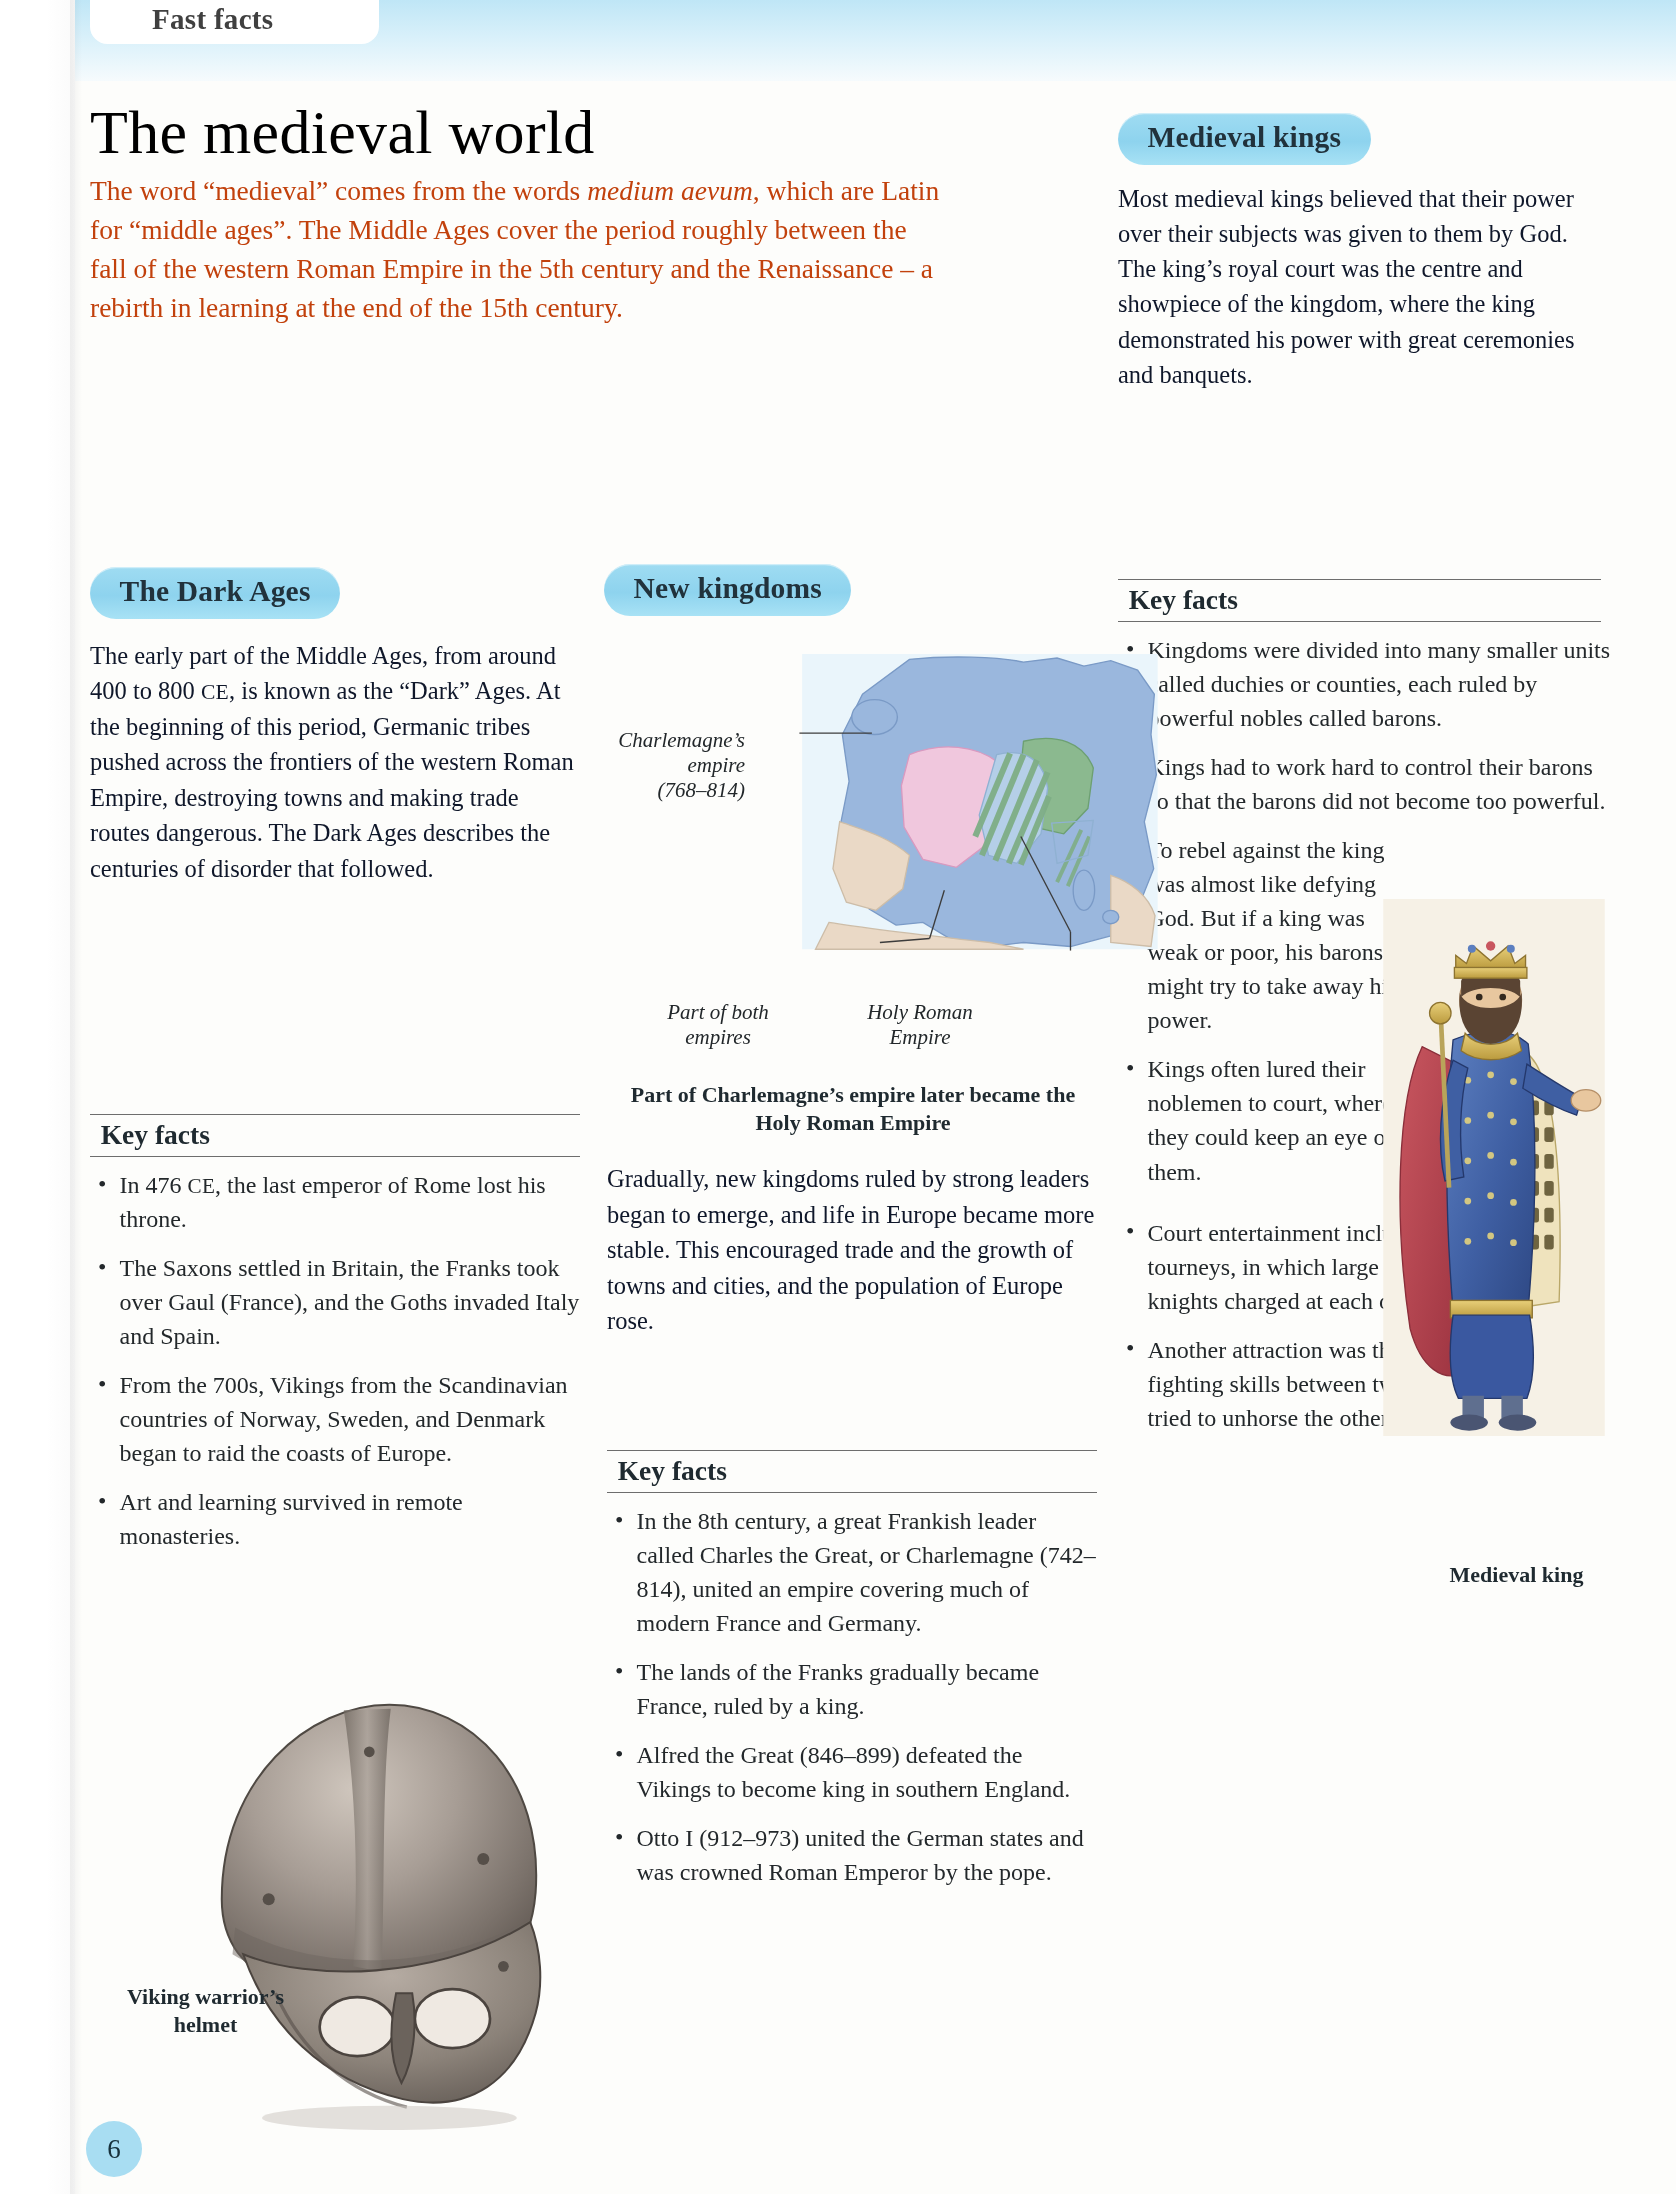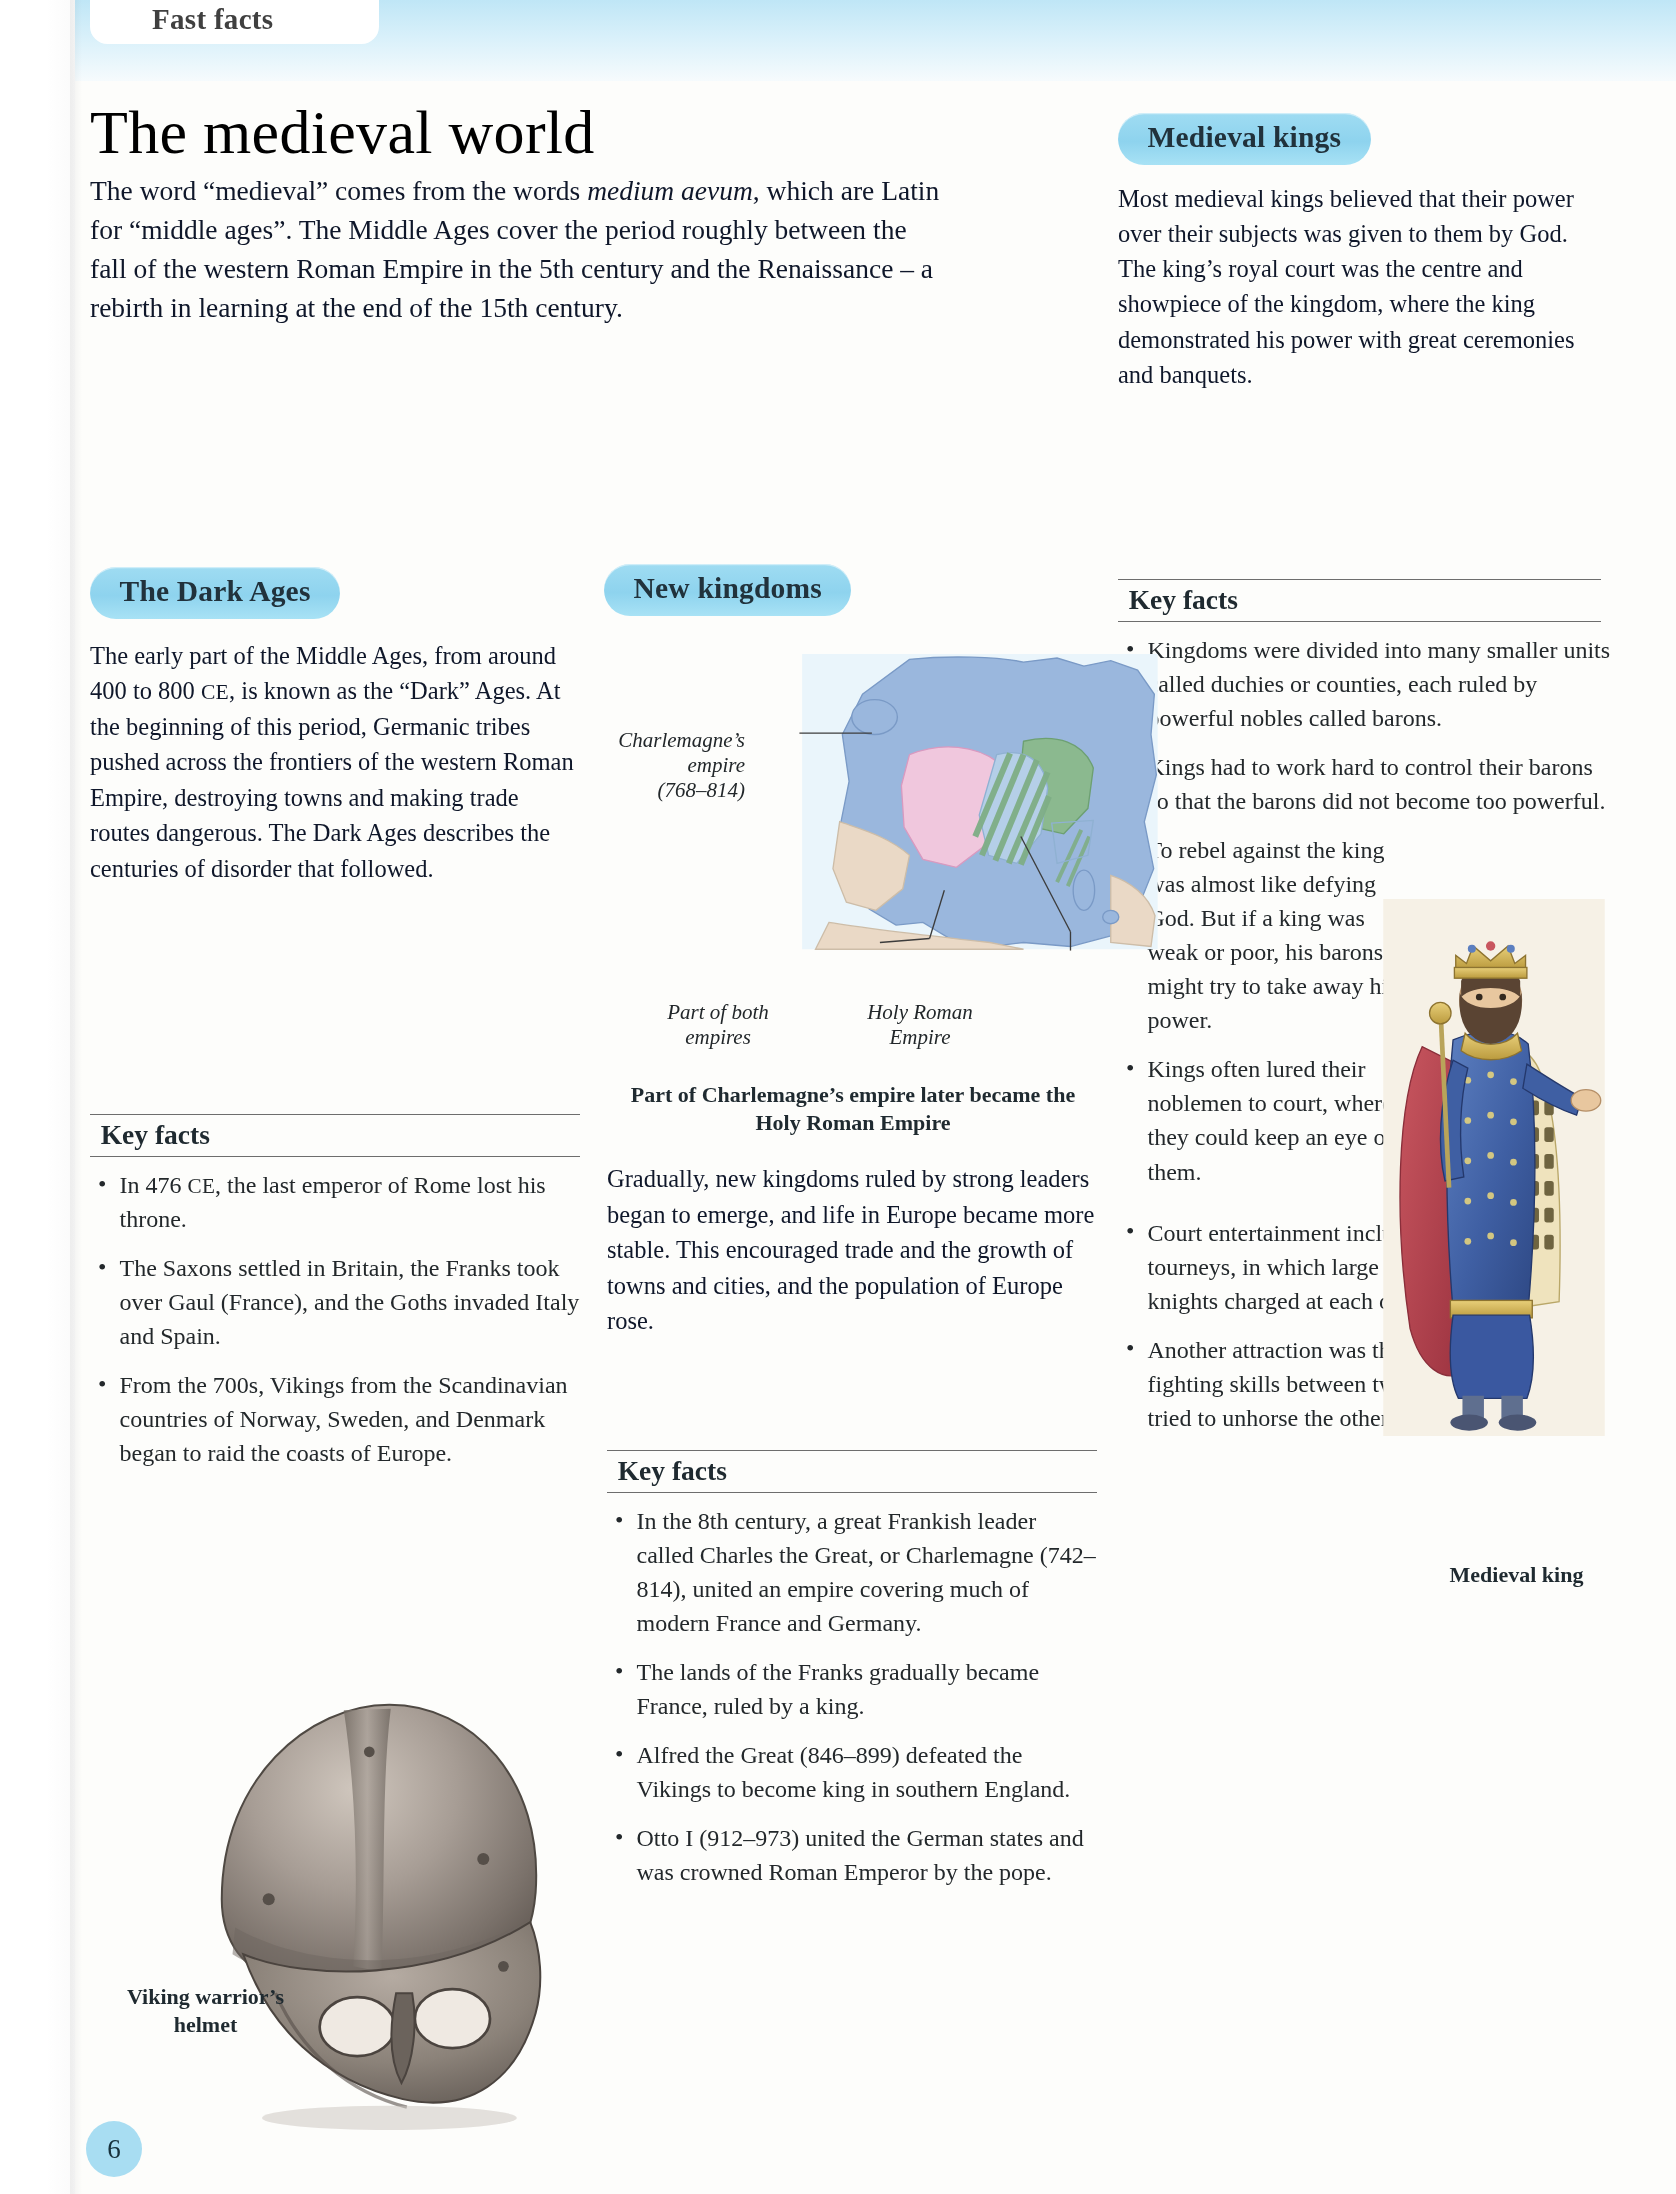--- a/index.html
+++ b/index.html
@@ -93,21 +93,21 @@
   }
   .body-text {
     font-family: "Liberation Serif", serif;
     font-size: 24px;
     line-height: 1.43;
     color: #0f172a;
   }
   .intro-text {
     font-size: 27.5px;
     line-height: 1.41;
-    color: #0f172a;
+    color: #c2410c;
   }
   .intro-text i { font-style: italic; }
 
   .keyfacts-head {
     font-family: "Liberation Serif", serif;
     font-weight: bold;
     font-size: 27.5px;
     color: #1f2a30;
     border-top: 1.3px solid #6d6d6d;
     border-bottom: 1.3px solid #6d6d6d;
@@ -238,20 +238,21 @@
   <div class="banner">The Dark Ages</div>
   <div class="body-text" style="margin-top:19px; width:490px; font-size:24.5px; line-height:1.45;">The early part of the Middle Ages, from around 400 to 800 <span class="sc">CE</span>, is known as the “Dark” Ages. At the beginning of this period, Germanic tribes pushed across the frontiers of the western Roman Empire, destroying towns and making trade routes dangerous. The Dark Ages describes the centuries of disorder that followed.</div>
 </div>
 
 <div class="col" style="left:90px; top:1114px; width:490px;">
   <div class="keyfacts-head">Key facts</div>
   <ul class="facts">
     <li>In 476 <span class="sc">CE</span>, the last emperor of Rome lost his throne.</li>
     <li>The Saxons settled in Britain, the Franks took over Gaul (France), and the Goths invaded Italy and Spain.</li>
     <li>From the 700s, Vikings from the Scandinavian countries of Norway, Sweden, and Denmark began to raid the coasts of Europe.</li>
+    <li>Art and learning survived in remote monasteries.</li>
   </ul>
 </div>
 
 <div class="helmet-wrap">
   <svg width="416" height="456" viewBox="0 0 620 680">
     <defs>
       <radialGradient id="helmMetal" cx="42%" cy="28%" r="78%">
         <stop offset="0%" stop-color="#cfc6bd"></stop>
         <stop offset="42%" stop-color="#a79d95"></stop>
         <stop offset="78%" stop-color="#7b726b"></stop>

